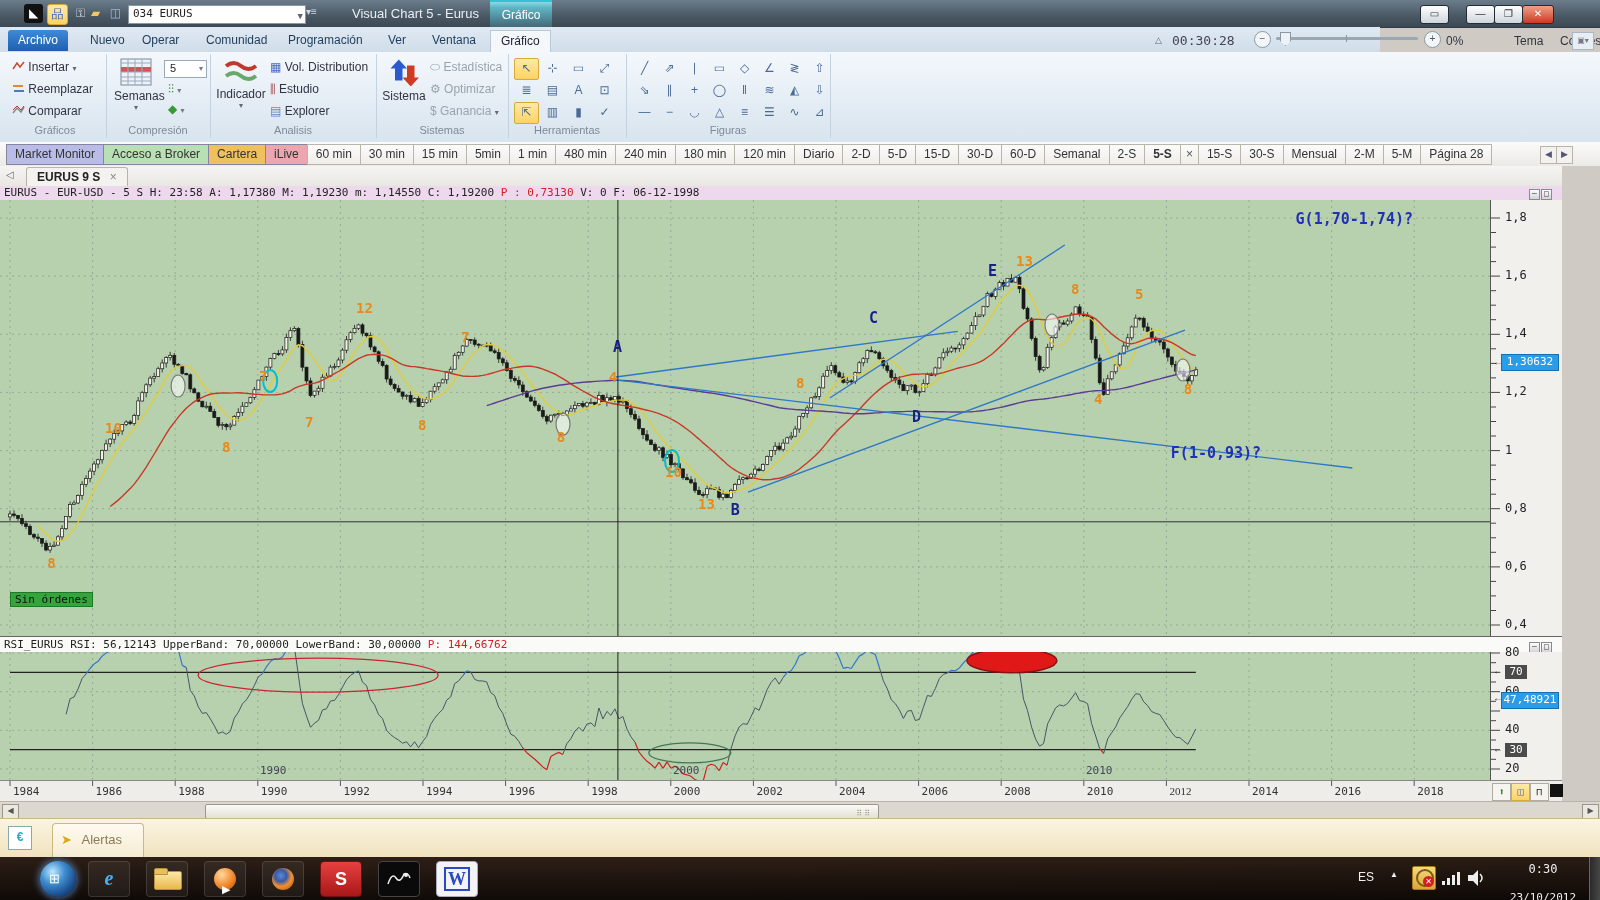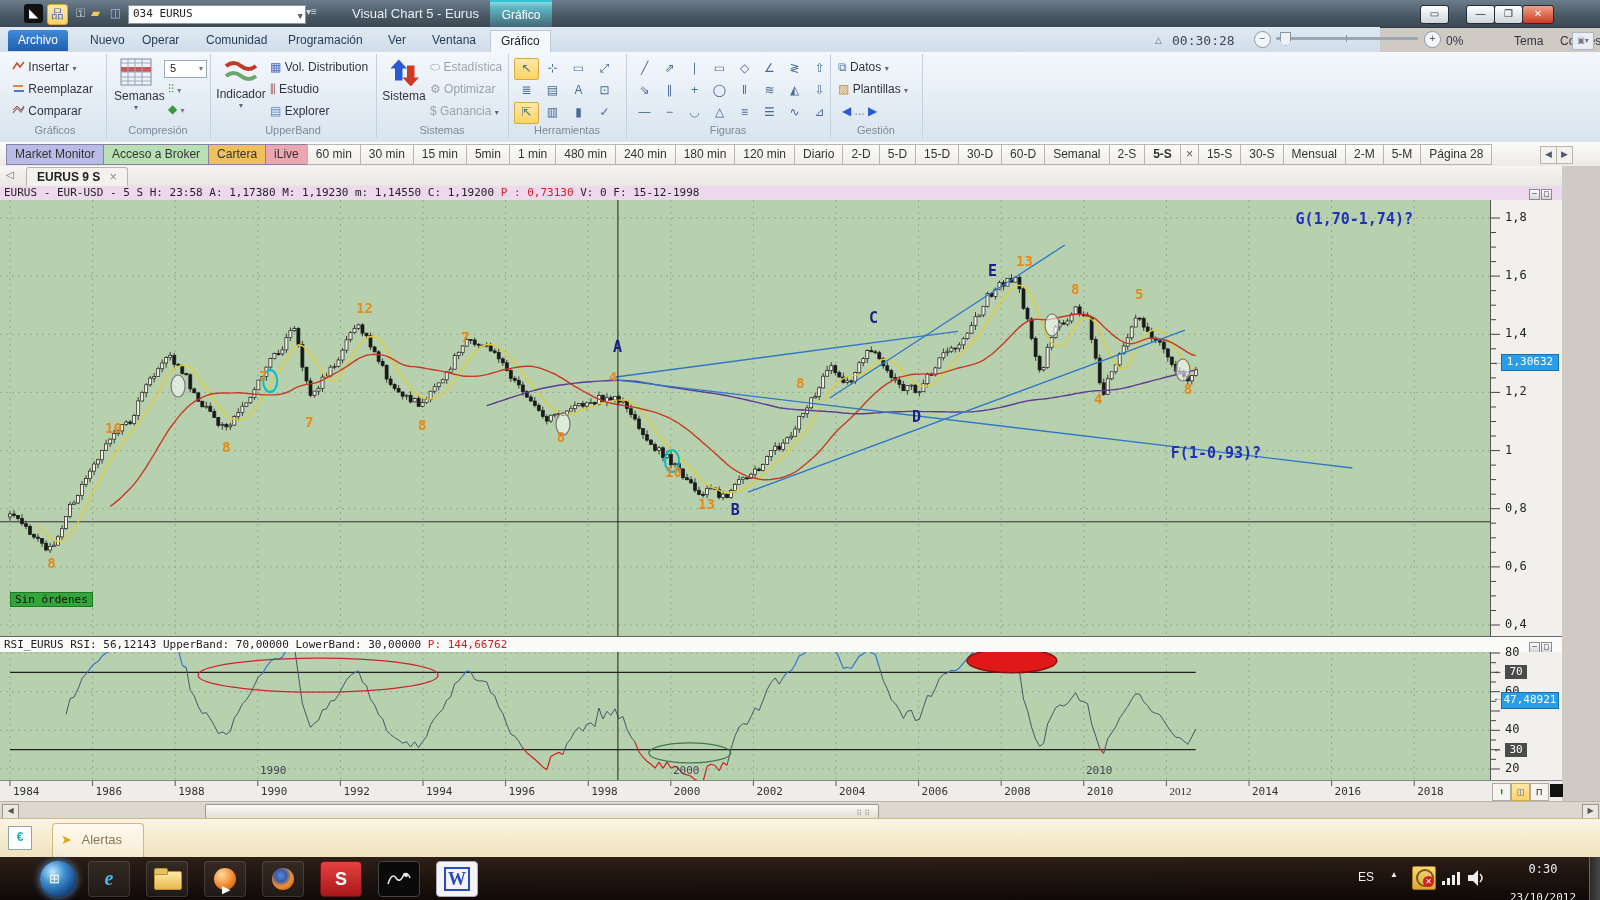--- a/index.html
+++ b/index.html
@@ -175,21 +175,21 @@
       <div class="bigbtn" style="left:6px;top:4px;width:50px;">
         <svg width="34" height="26">
             <path d="M2 8 Q10 2 17 8 T32 8" stroke="#c0392b" stroke-width="4" fill="none"></path>
             <path d="M2 18 Q10 12 17 18 T32 18" stroke="#6aa86a" stroke-width="4" fill="none"></path>
           </svg>
         <div><span>Indicador</span></div><div class="caret" style="font-size:8px;color:#667;">▾</div>
       </div>
       <div class="rbtn" style="left:60px;top:6px;"><span style="color:#4a6ac0;">▦</span> <span>Vol. Distribution</span></div>
       <div class="rbtn" style="left:60px;top:28px;"><span style="color:#a04a4a;">⫼</span> <span>Estudio</span></div>
       <div class="rbtn" style="left:60px;top:50px;"><span style="color:#5a8ac0;">▤</span> <span>Explorer</span></div>
-      <div class="rglabel">UpperBand</div>
+      <div class="rglabel">Analisis</div>
     </div>
 
     <div class="rgroup" style="left:376px;width:132px;">
       <div class="bigbtn" style="left:4px;top:4px;width:48px;">
         <svg width="30" height="28">
             <path d="M8 28 V12 H2 L13 0 L24 12 H18 V28 Z" fill="#2a5ad0" transform="scale(0.75) translate(0,2)"></path>
             <path d="M22 2 V18 H28 L17 30 L6 18 H12 V2 Z" fill="#d03a22" transform="scale(0.75) translate(12,8)"></path>
           </svg>
         <div><span>Sistema</span></div>
       </div>
@@ -240,44 +240,38 @@
           <div class="gridbtn" style="left: 50px; top: 44px;">◡</div>
           <div class="gridbtn" style="left: 75px; top: 44px;">△</div>
           <div class="gridbtn" style="left: 100px; top: 44px;">≡</div>
           <div class="gridbtn" style="left: 125px; top: 44px;">☰</div>
           <div class="gridbtn" style="left: 150px; top: 44px;">∿</div>
           <div class="gridbtn" style="left: 175px; top: 44px;">⊿</div>
         </div>
       <div class="rglabel">Figuras</div>
     </div>
 
-    <div class="rgroup" style="left:830px;width:92px;">
-      <div class="rbtn" style="left:8px;top:6px;"><span style="color:#5a7ab0;">⧉</span> <span>Datos</span> <span class="caret">▾</span></div>
-      <div class="rbtn" style="left:8px;top:28px;"><span style="color:#d08a2a;">▨</span> <span>Plantillas</span> <span class="caret">▾</span></div>
-      <div class="rbtn" style="left:12px;top:50px;color:#2a5ad0;">◀ <span style="color:#889;">...</span> ▶</div>
-      <div class="rglabel">Gestión</div>
-    </div>
   </div>
 
   <div class="abs tfbar">
     <div id="tfbtns" style="padding-left:6px;white-space:nowrap;"><div class="tf-btn" style="background: rgb(185, 188, 230); border-color: rgb(136, 132, 160);">Market Monitor</div><div class="tf-btn" style="background: rgb(185, 223, 180); border-color: rgb(136, 132, 160);">Acceso a Broker</div><div class="tf-btn" style="background: rgb(238, 192, 94); border-color: rgb(136, 132, 160);">Cartera</div><div class="tf-btn" style="background: rgb(235, 166, 176); border-color: rgb(136, 132, 160);">iLive</div><div class="tf-btn">60 min</div><div class="tf-btn">30 min</div><div class="tf-btn">15 min</div><div class="tf-btn">5min</div><div class="tf-btn">1 min</div><div class="tf-btn">480 min</div><div class="tf-btn">240 min</div><div class="tf-btn">180 min</div><div class="tf-btn">120 min</div><div class="tf-btn">Diario</div><div class="tf-btn">2-D</div><div class="tf-btn">5-D</div><div class="tf-btn">15-D</div><div class="tf-btn">30-D</div><div class="tf-btn">60-D</div><div class="tf-btn">Semanal</div><div class="tf-btn">2-S</div><div class="tf-btn" style="font-weight: bold;">5-S</div><div class="tf-btn" style="color: rgb(85, 85, 85); padding: 0px 5px;">×</div><div class="tf-btn">15-S</div><div class="tf-btn">30-S</div><div class="tf-btn">Mensual</div><div class="tf-btn">2-M</div><div class="tf-btn">5-M</div><div class="tf-btn">Página 28</div></div>
     <div class="tfnav" style="left:1540px;">◀</div>
     <div class="tfnav" style="left:1556px;">▶</div>
   </div>
 
   <div class="abs tabrow">
     <div class="abs" style="left:6px;top:3px;font-size:10px;color:#667;">◁</div>
     <div class="chart-tab">
       <span>EURUS 9 S</span>
       <span style="color:#888;font-weight:normal;margin-left:6px;">×</span>
     </div>
   </div>
 
   <div class="abs infobar mono">
-    <span style="margin-left:4px;">EURUS - EUR-USD -  5 S H: 23:58 A: 1,17380 M: 1,19230 m: 1,14550 C: 1,19200 </span><span style="color:#d02020;">P : 0,73130</span><span> V: 0 F: 15-12-1998</span>
+    <span style="margin-left:4px;">EURUS - EUR-USD -  5 S H: 23:58 A: 1,17380 M: 1,19230 m: 1,14550 C: 1,19200 </span><span style="color:#d02020;">P : 0,73130</span><span> V: 0 F: 06-12-1998</span>
     <span class="abs" style="left:1528px;top:1px;"><span class="minibtn">–</span><span class="minibtn">□</span><span class="minibtn">×</span></span>
   </div>
 
   <div class="abs chartwrap" id="pricechart"><svg width="1490" height="436" viewBox="0 0 1490 436">
         <rect width="1490" height="436" fill="#b7d1ae"></rect>
         <line x1="10" y1="0" x2="10" y2="436" stroke="#97a897" stroke-dasharray="2,4" stroke-width="1"></line>
         <line x1="92.6" y1="0" x2="92.6" y2="436" stroke="#97a897" stroke-dasharray="2,4" stroke-width="1"></line>
         <line x1="175.2" y1="0" x2="175.2" y2="436" stroke="#97a897" stroke-dasharray="2,4" stroke-width="1"></line>
         <line x1="257.79999999999995" y1="0" x2="257.79999999999995" y2="436" stroke="#97a897" stroke-dasharray="2,4" stroke-width="1"></line>
         <line x1="340.4" y1="0" x2="340.4" y2="436" stroke="#97a897" stroke-dasharray="2,4" stroke-width="1"></line>

